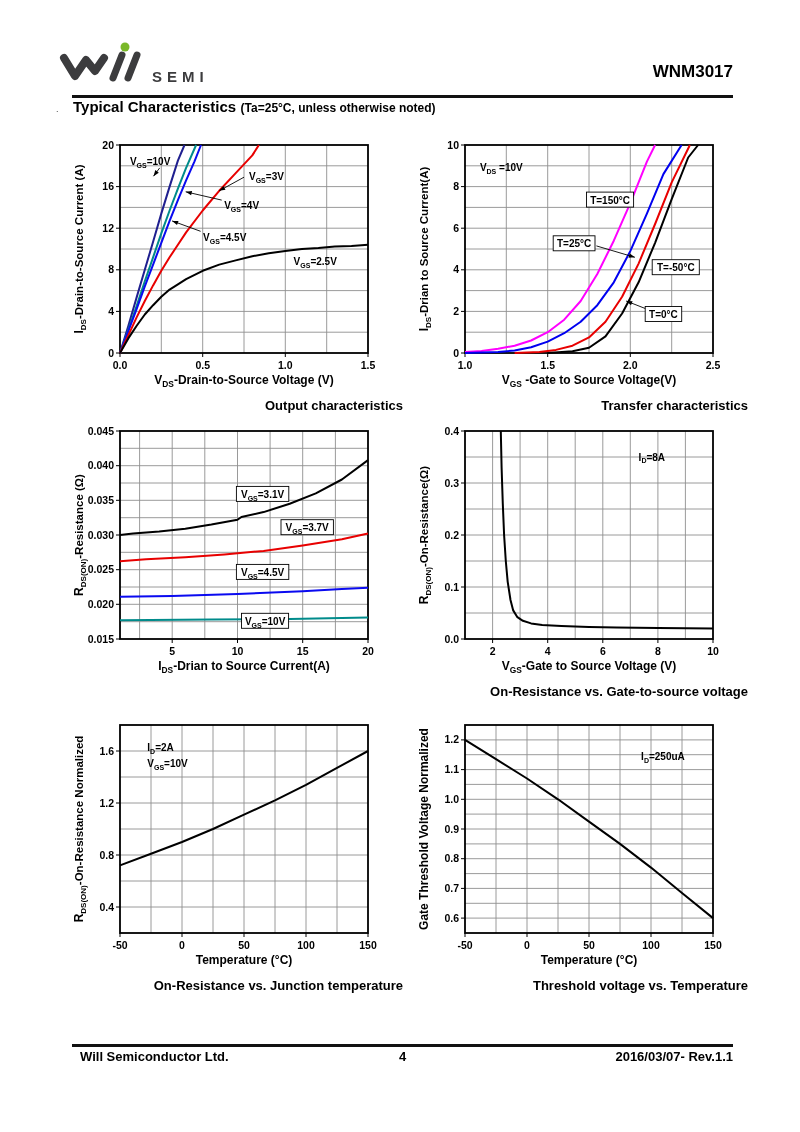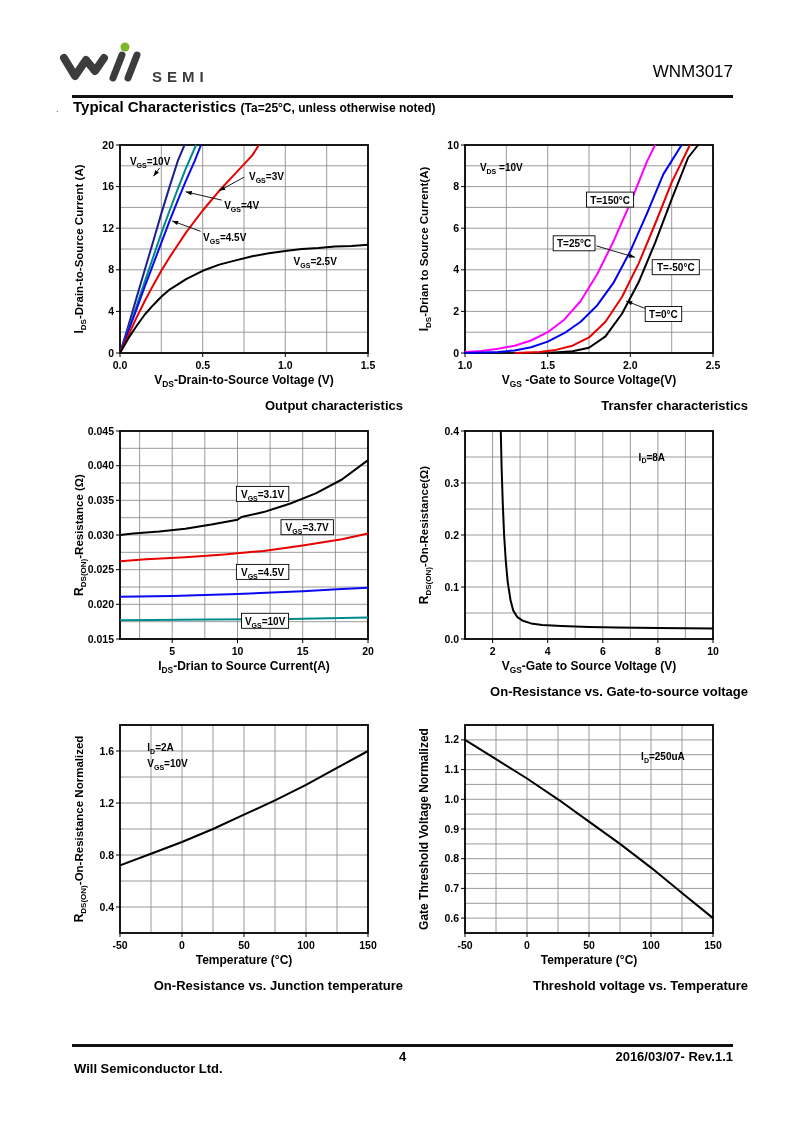--- a/index.html
+++ b/index.html
@@ -1,34 +1,34 @@
 <!DOCTYPE html>
 <html><head>
 <meta charset="utf-8">
 <style>
   html,body{margin:0;padding:0;background:#e8e8e8;}
   .page{position:relative;width:800px;height:1132px;background:#ffffff;margin:0 auto;
         font-family:"Liberation Sans",sans-serif;color:#000;overflow:hidden;}
   .abs{position:absolute;}
   .logo-text{position:absolute;left:152px;top:68px;font-weight:bold;font-size:15px;
              letter-spacing:5px;color:#3c3c3e;}
-  .part-number{position:absolute;right:67px;top:62px;font-weight:normal;font-size:17px;}
+  .part-number{position:absolute;right:67px;top:62px;font-weight:bold;font-size:17px;}
   .hrule{position:absolute;left:72px;width:661px;height:3px;background:#111;}
   .title-row{position:absolute;left:73px;top:98px;font-weight:bold;}
   .title-main{font-size:15px;font-weight:bold;}
   .title-cond{font-size:12px;font-weight:bold;}
   .title-bullet{position:absolute;left:56px;top:104px;font-size:9px;color:#444;}
   .chart{position:absolute;width:330px;}
   .chart .plot{width:330px;height:252px;}
   .caption{margin-top:8px;text-align:right;font-weight:bold;font-size:13px;width:330px;}
   .tk{font-family:"Liberation Sans",sans-serif;font-weight:bold;font-size:10.5px;}
   .ax{font-family:"Liberation Sans",sans-serif;font-weight:bold;font-size:12px;}
   .an{font-family:"Liberation Sans",sans-serif;font-weight:bold;font-size:10px;}
   .footer-text{position:absolute;left:72px;top:1049px;width:661px;font-weight:bold;font-size:13px;}
-  .footer-company{position:absolute;left:2px;top:0;margin-top:12px;}
+  .footer-company{position:absolute;left:8px;top:0;}
   .footer-page{position:absolute;left:0;right:0;text-align:center;top:0;font-weight:bold;}
   .footer-rev{position:absolute;right:0;top:0;}
 </style>
 </head>
 <body>
 
 <div class="page">
 
   <div class="abs" style="left:58px;top:42px;width:100px;height:48px;">
     <svg width="100" height="48" viewBox="0 0 100 48">

